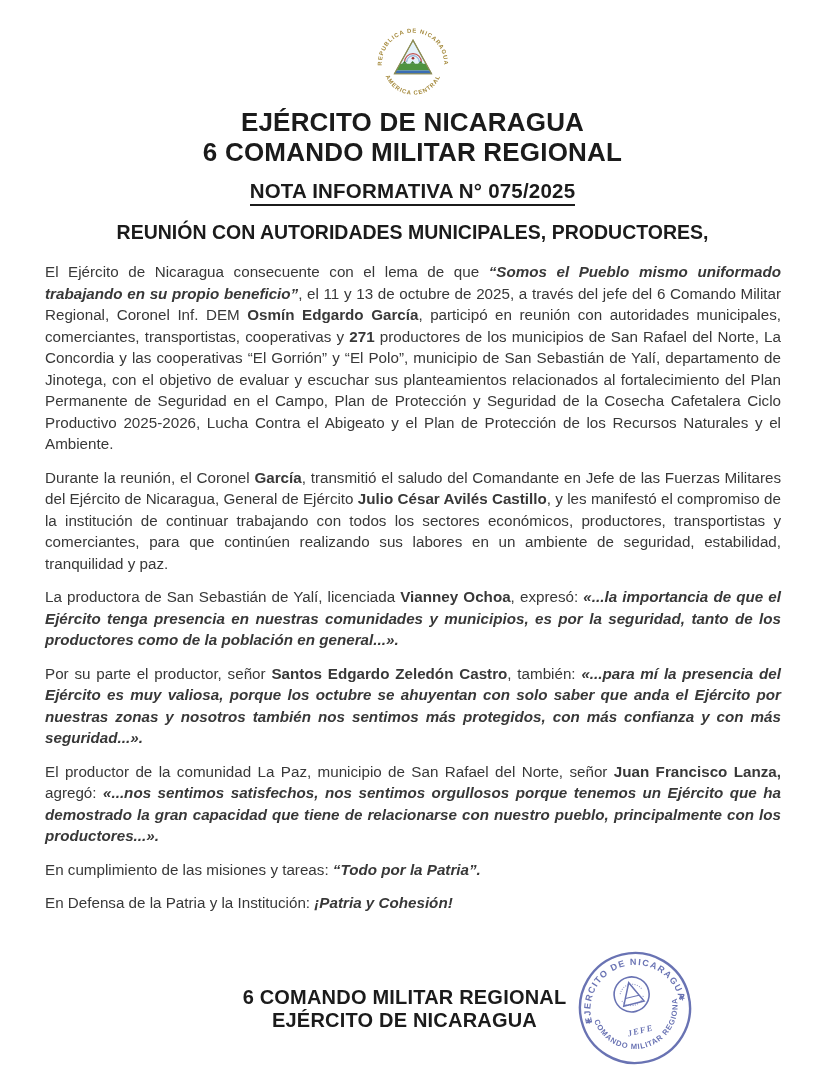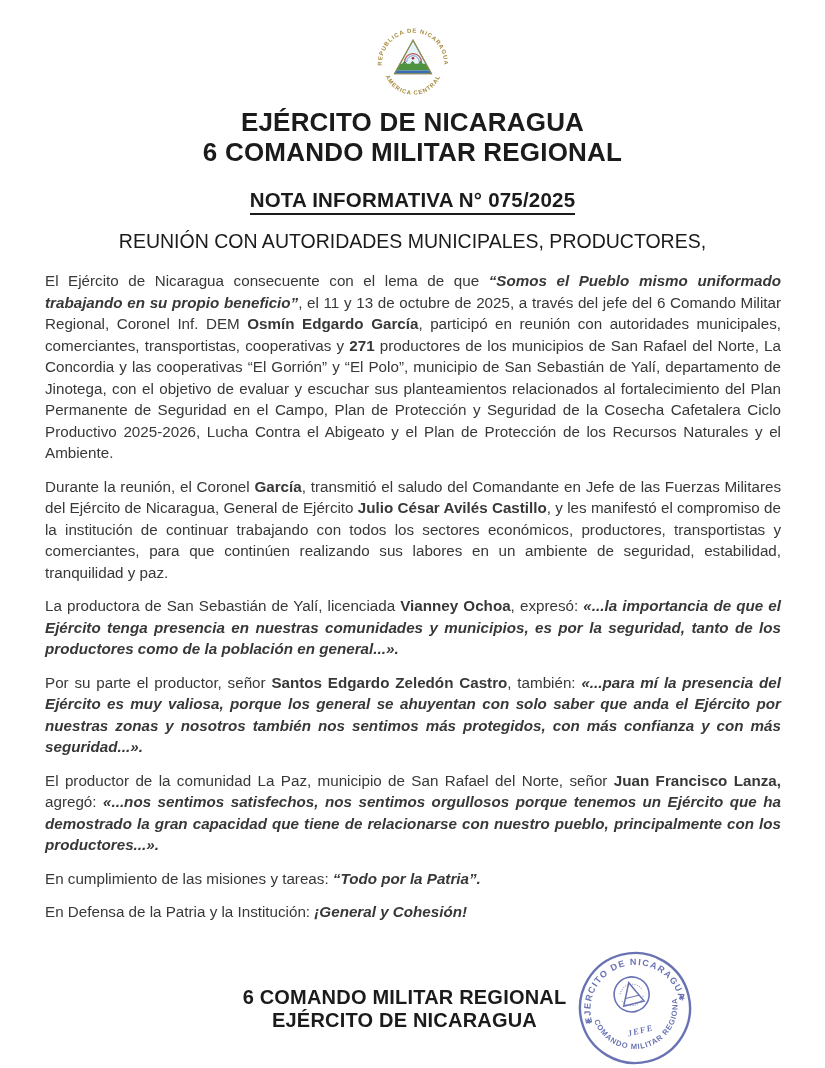--- a/index.html
+++ b/index.html
@@ -24,35 +24,35 @@
   }
   .doc-title{
     margin:3px 0 0 0;
     font-size:26px;
     font-weight:bold;
     color:#1b1b1b;
     line-height:30px;
     letter-spacing:0.2px;
   }
   .nota-line{
-    margin-top:21px;
+    margin-top:12px;
   }
   .nota-text{
     display:inline-block;
     font-size:20.5px;
     font-weight:bold;
     color:#1b1b1b;
     border-bottom:2px solid #1b1b1b;
     padding-bottom:1px;
     letter-spacing:0.2px;
   }
   .subject{
     margin:13px 40px 0 40px;
     font-size:19.5px;
-    font-weight:normal;
+    font-weight:bold;
     color:#1b1b1b;
     line-height:27px;
   }
   .doc-body{
     margin:15px 44px 0 45px;
     font-size:15.2px;
     line-height:21.5px;
     color:#383838;
     text-align:justify;
   }
@@ -128,24 +128,24 @@
 
     <h2 class="subject">
       <div>REUNIÓN CON AUTORIDADES MUNICIPALES, PRODUCTORES,</div>
     </h2>
   </div>
 
   <main class="doc-body">
       <p><span>El Ejército de Nicaragua consecuente con el lema de que </span><span class="b i">“Somos el Pueblo mismo uniformado trabajando en su propio beneficio”</span><span>, el 11 y 13 de octubre de 2025, a través del jefe del 6 Comando Militar Regional, Coronel Inf. DEM </span><span class="b">Osmín Edgardo García</span><span>, participó en reunión con autoridades municipales, comerciantes, transportistas, cooperativas y </span><span class="b">271</span><span> productores de los municipios de San Rafael del Norte, La Concordia y las cooperativas “El Gorrión” y “El Polo”, municipio de San Sebastián de Yalí,  departamento de Jinotega, con el objetivo de evaluar y escuchar sus planteamientos relacionados al fortalecimiento del Plan Permanente de Seguridad en el Campo, Plan de Protección y Seguridad de la Cosecha Cafetalera Ciclo Productivo 2025-2026, Lucha Contra el Abigeato y el Plan de Protección de los Recursos Naturales y el Ambiente.</span></p>
       <p><span>Durante la reunión, el Coronel </span><span class="b">García</span><span>, transmitió el saludo del Comandante en Jefe de las Fuerzas Militares del Ejército de Nicaragua, General de Ejército </span><span class="b">Julio César Avilés Castillo</span><span>, y les manifestó el compromiso de la institución de continuar trabajando con todos los sectores económicos, productores, transportistas y comerciantes, para que continúen realizando sus labores en un ambiente de seguridad, estabilidad, tranquilidad y paz.</span></p>
       <p><span>La productora de San Sebastián de Yalí, licenciada </span><span class="b">Vianney Ochoa</span><span>, expresó: </span><span class="b i">«...la importancia de que el Ejército tenga presencia en nuestras comunidades y municipios, es por la seguridad, tanto de los productores como de la población en general...».</span></p>
-      <p><span>Por su parte el productor, señor </span><span class="b">Santos Edgardo Zeledón Castro</span><span>, también: </span><span class="b i">«...para mí la presencia del Ejército es muy valiosa, porque los general se ahuyentan con solo saber que anda el Ejército por nuestras zonas y nosotros también nos sentimos más protegidos, con más confianza y con más seguridad...».</span></p>
+      <p><span>Por su parte el productor, señor </span><span class="b">Santos Edgardo Zeledón Castro</span><span>, también: </span><span class="b i">«...para mí la presencia del Ejército es muy valiosa, porque los octubre se ahuyentan con solo saber que anda el Ejército por nuestras zonas y nosotros también nos sentimos más protegidos, con más confianza y con más seguridad...».</span></p>
       <p><span>El productor de la comunidad La Paz, municipio de San Rafael del Norte, señor </span><span class="b">Juan Francisco Lanza,</span><span> agregó: </span><span class="b i">«...nos sentimos satisfechos, nos sentimos orgullosos porque tenemos un Ejército que ha demostrado la gran capacidad que tiene de relacionarse con nuestro pueblo, principalmente con los productores...».</span></p>
       <p><span>En cumplimiento de las misiones y tareas: </span><span class="b i">“Todo por la Patria”.</span></p>
-      <p><span>En Defensa de la Patria y la Institución: </span><span class="b i">¡General y Cohesión!</span></p>
+      <p><span>En Defensa de la Patria y la Institución: </span><span class="b i">¡Patria y Cohesión!</span></p>
     </main>
 
   <div class="footer-sign">
     <div>6 COMANDO MILITAR REGIONAL</div>
     <div>EJÉRCITO DE NICARAGUA</div>
   </div>
 
   <div class="seal">
     <svg width="120" height="120" viewBox="0 0 120 120">
       <defs>

